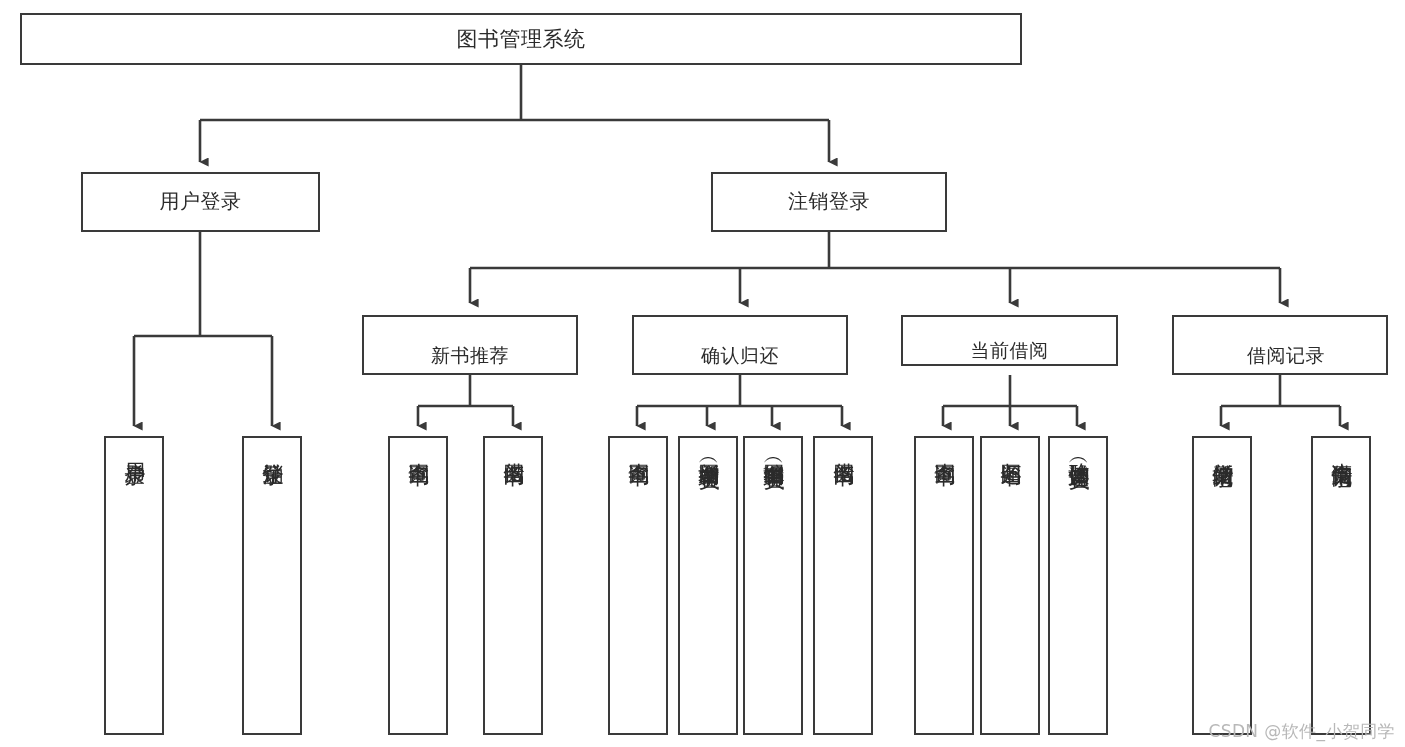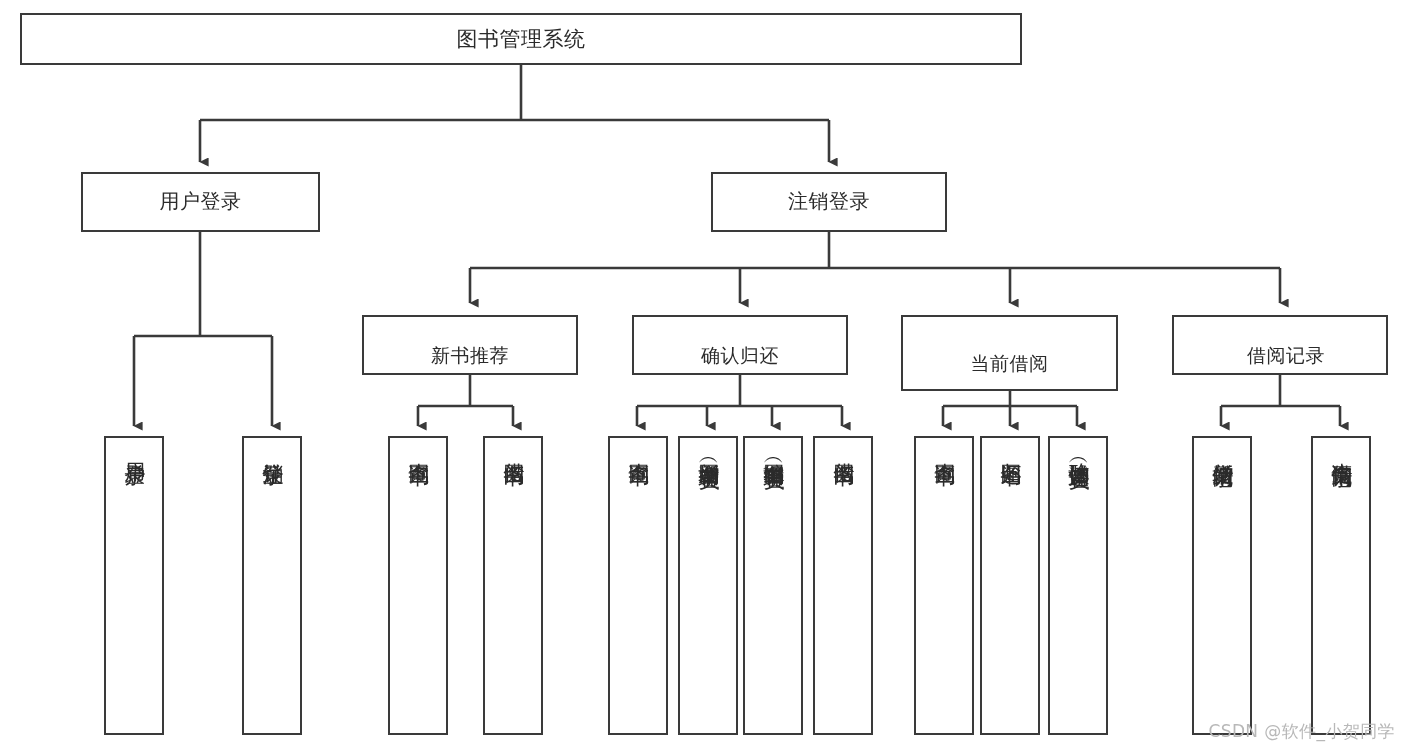--- a/index.html
+++ b/index.html
@@ -145,21 +145,21 @@
   <div class="node node-l1" style="left:711px; top:172px; width:236px; height:60px;">
     <span class="label">注销登录</span>
   </div>
 
   <div class="node node-l2" style="left:362px; top:315px; width:216px; height:60px;">
     <span class="label">新书推荐</span>
   </div>
   <div class="node node-l2" style="left:632px; top:315px; width:216px; height:60px;">
     <span class="label">确认归还</span>
   </div>
-  <div class="node node-l2" style="left:901px; top:315px; width:217px; height:76px;">
+  <div class="node node-l2" style="left:901px; top:315px; width:217px; height:51px;">
     <span class="label">当前借阅</span>
   </div>
   <div class="node node-l2" style="left:1172px; top:315px; width:216px; height:60px;padding-left:12px;">
     <span class="label">借阅记录</span>
   </div>
 
   <div class="node node-leaf" style="left:104px; top:436px; width:60px; height:299px;">
     <span class="label">用户登录</span>
   </div>
   <div class="node node-leaf" style="left:242px; top:436px; width:60px; height:299px;">

